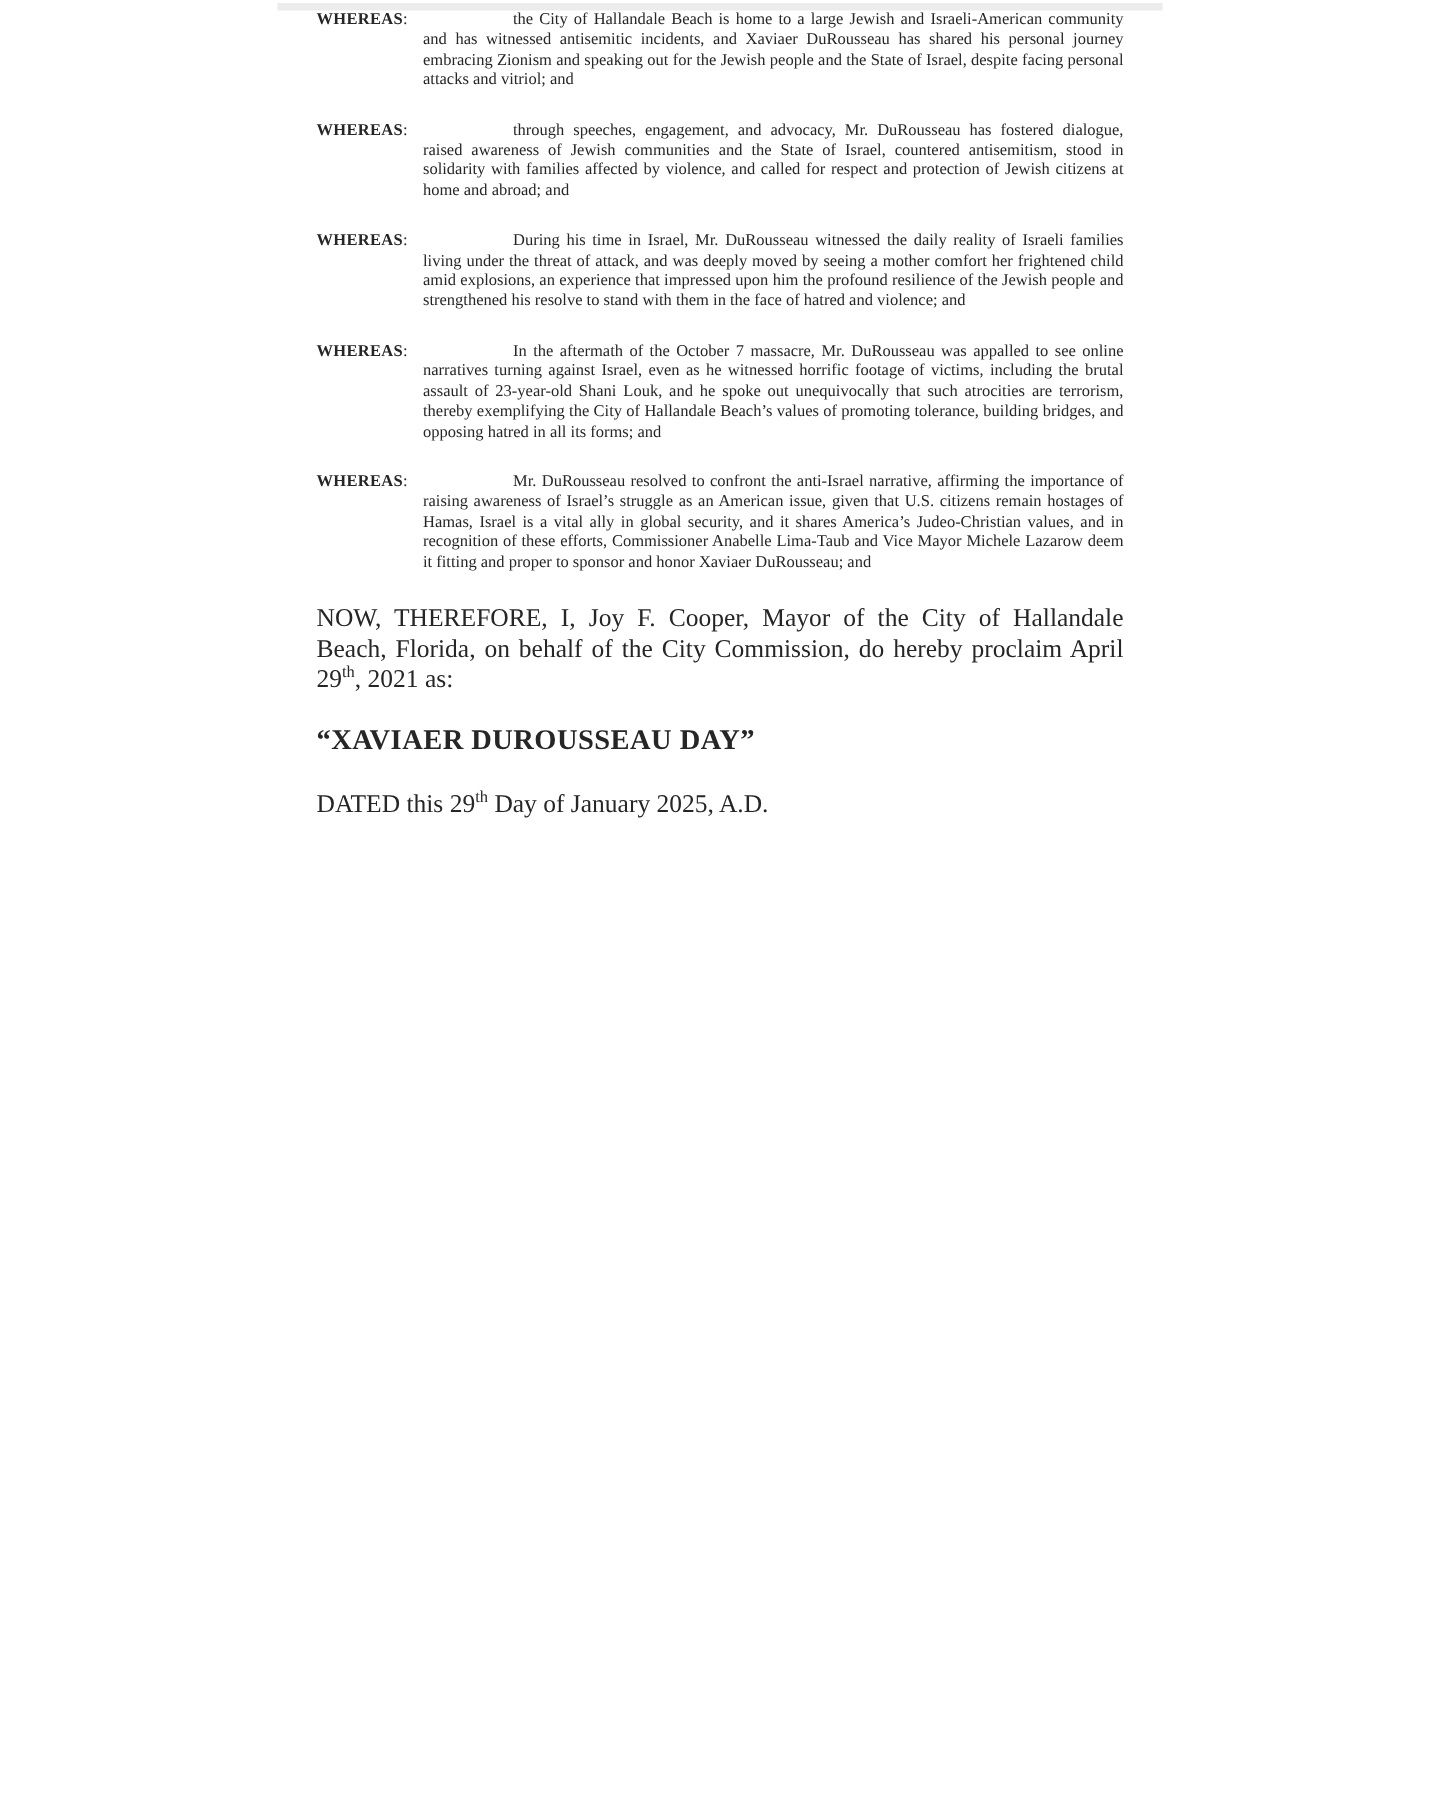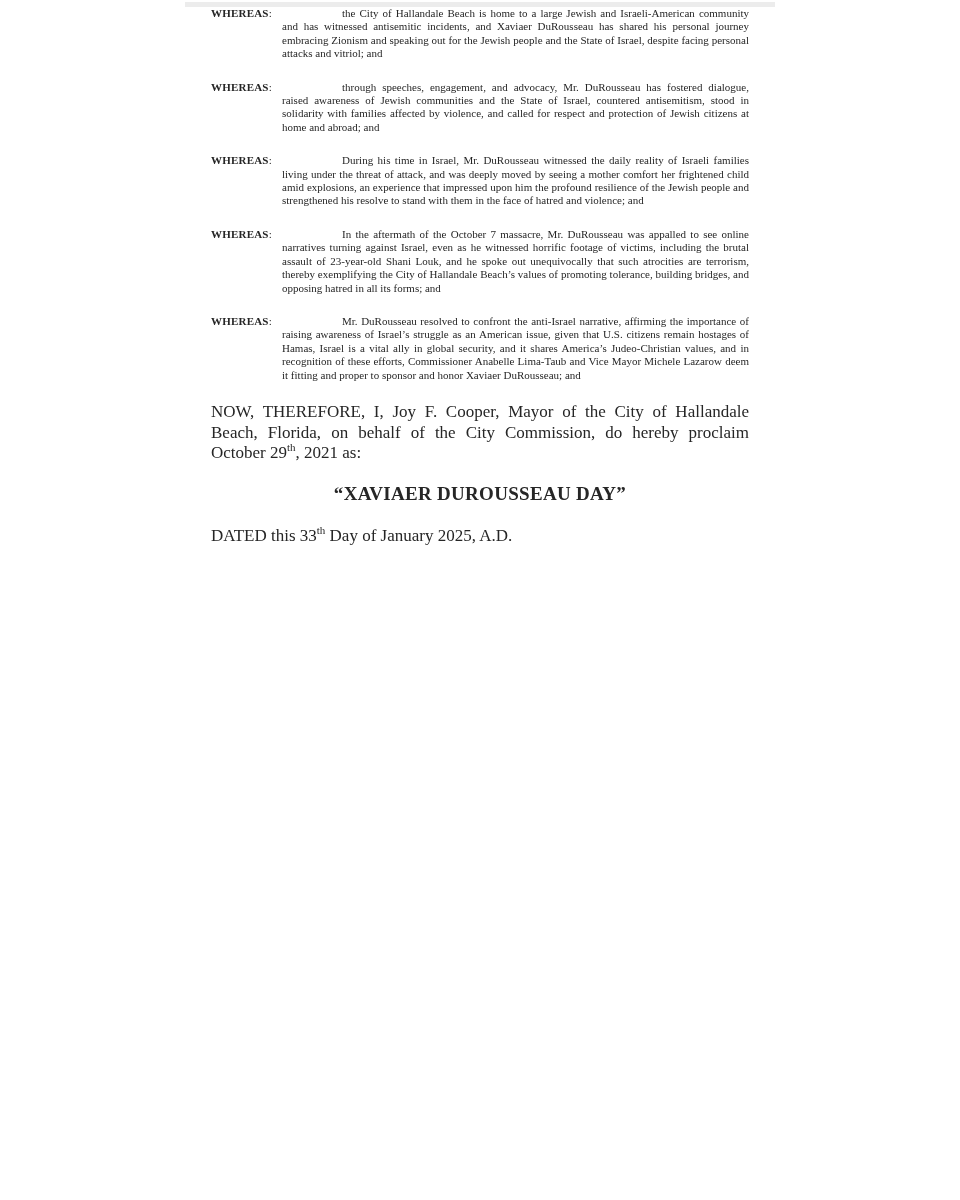--- a/index.html
+++ b/index.html
@@ -62,21 +62,21 @@
   }
   .proclaim-par { margin-top: 2px; }
   sup {
     font-size: 11px;
     line-height: 0;
     vertical-align: super;
   }
   .day-title {
     font-size: 19px;
     font-weight: 700;
-    text-align: center;
+    text-align: left;
     margin: 19px 0 21px 0;
     letter-spacing: 0.3px;
   }
   .dated-par { text-align: left; }
   .sig {
     width: 254px;
     margin-left: auto;
     margin-top: 15px;
     text-align: right;
   }
@@ -117,22 +117,22 @@
     <div class="whereas">
       <span class="wlabel"><b>WHEREAS</b><span>:</span></span>
       <span>In the aftermath of the October 7 massacre, Mr. DuRousseau was appalled to see online narratives turning against Israel, even as he witnessed horrific footage of victims, including the brutal assault of 23-year-old Shani Louk, and he spoke out unequivocally that such atrocities are terrorism, thereby exemplifying the City of Hallandale Beach’s values of promoting tolerance, building bridges, and opposing hatred in all its forms; and</span>
     </div>
 
     <div class="whereas">
       <span class="wlabel"><b>WHEREAS</b><span>:</span></span>
       <span>Mr. DuRousseau resolved to confront the anti-Israel narrative, affirming the importance of raising awareness of Israel’s struggle as an American issue, given that U.S. citizens remain hostages of Hamas, Israel is a vital ally in global security, and it shares America’s Judeo-Christian values, and in recognition of these efforts, Commissioner Anabelle Lima-Taub and Vice Mayor Michele Lazarow deem it fitting and proper to sponsor and honor Xaviaer DuRousseau; and</span>
     </div>
 
-    <p class="body-par proclaim-par"><span>NOW, THEREFORE, I, Joy F. Cooper, Mayor of the City of Hallandale Beach, Florida, on behalf of the City Commission, do hereby proclaim October 29</span><sup>th</sup><span>, 2021 as:</span></p>
+    <p class="body-par proclaim-par"><span>NOW, THEREFORE, I, Joy F. Cooper, Mayor of the City of Hallandale Beach, Florida, on behalf of the City Commission, do hereby proclaim April 29</span><sup>th</sup><span>, 2021 as:</span></p>
 
     <div class="day-title">“XAVIAER DUROUSSEAU DAY”</div>
 
 
-    <p class="body-par dated-par"><span>DATED this 33</span><sup>th</sup><span> Day of January 2025, A.D.</span></p>
+    <p class="body-par dated-par"><span>DATED this 29</span><sup>th</sup><span> Day of January 2025, A.D.</span></p>
 
 
   </div>
 </div>
 
 </body></html>

